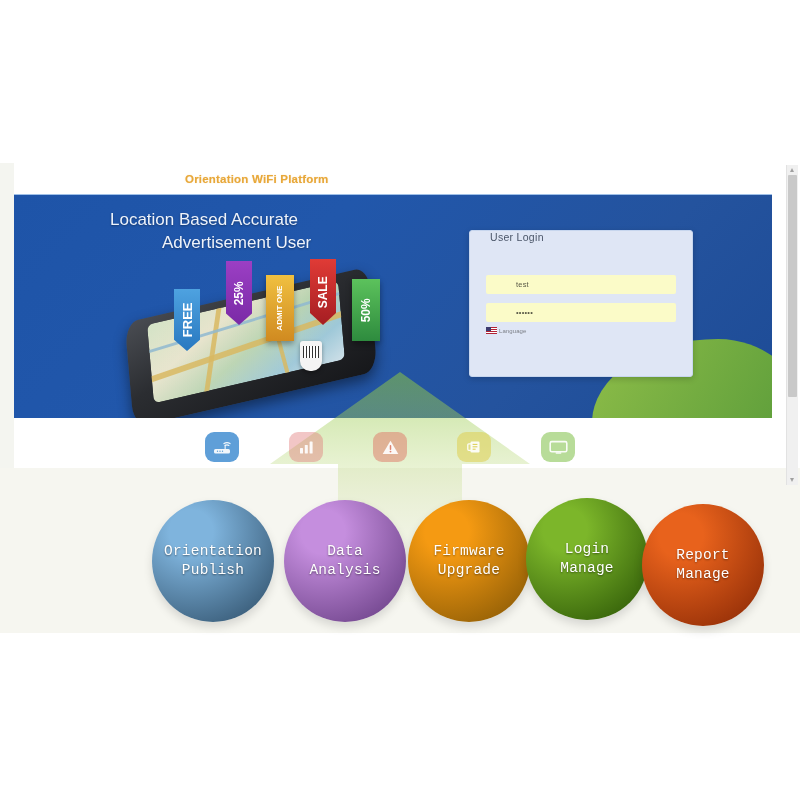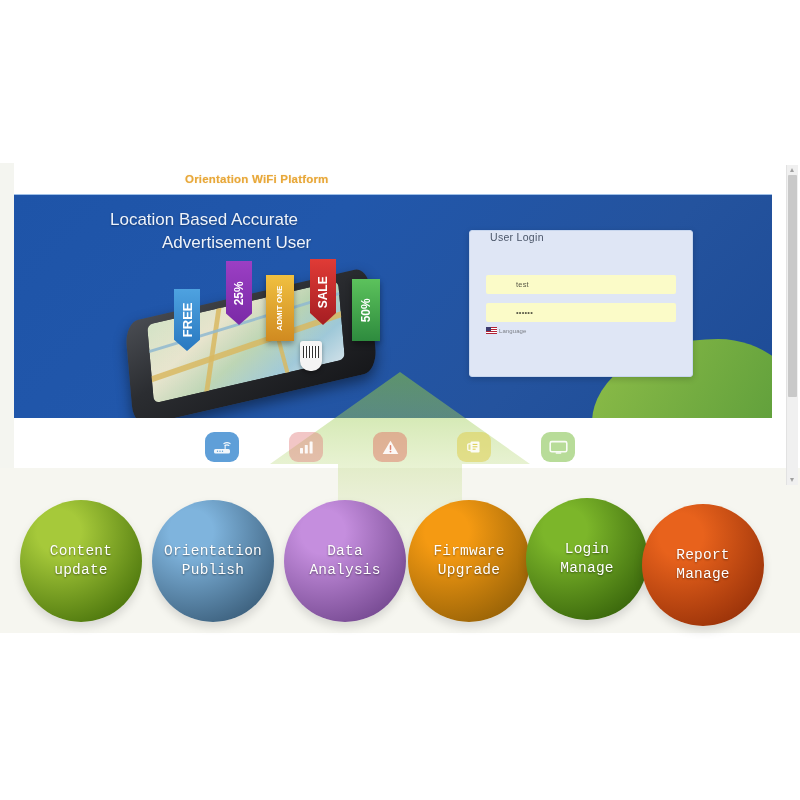--- a/index.html
+++ b/index.html
@@ -491,24 +491,20 @@
 
     <div class="icon-tile tile-monitor">
       <svg class="glyph" width="19" height="15" viewBox="0 0 19 15" fill="none">
         <rect x="1.2" y="1.6" width="16.6" height="10.2" rx="1.6" fill="none" stroke="#ffffff" stroke-width="1.6"></rect>
         <rect x="6.6" y="12.2" width="5.8" height="1.6" rx="0.7" fill="#ffffff"></rect>
       </svg>
     </div>
   </div>
 
   <div id="circles-row">
-      <div class="bubble" style="left: 0px; top: 8px; background: radial-gradient(circle at 32% 26%, rgb(166, 201, 58) 0%, rgb(166, 201, 58) 18%, rgb(63, 106, 6) 92%);">
-        <span>Content</span>
-        <span>update</span>
-      </div>
       <div class="bubble" style="left: 132px; top: 8px; background: radial-gradient(circle at 32% 26%, rgb(127, 180, 221) 0%, rgb(127, 180, 221) 18%, rgb(50, 83, 110) 92%); text-align: center;">
         <span>Orientation</span>
         <span>Publish</span>
       </div>
       <div class="bubble" style="left: 264px; top: 8px; background: radial-gradient(circle at 32% 26%, rgb(197, 142, 222) 0%, rgb(197, 142, 222) 18%, rgb(106, 63, 134) 92%);">
         <span>Data</span>
         <span>Analysis</span>
       </div>
       <div class="bubble" style="left: 388px; top: 8px; background: radial-gradient(circle at 32% 26%, rgb(245, 154, 18) 0%, rgb(245, 154, 18) 18%, rgb(138, 90, 5) 92%);">
         <span>Firmware</span>

